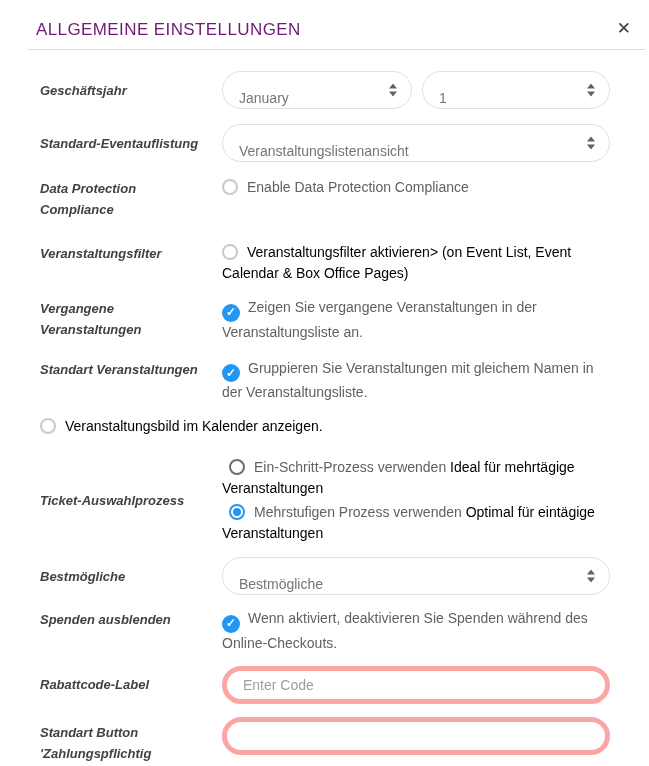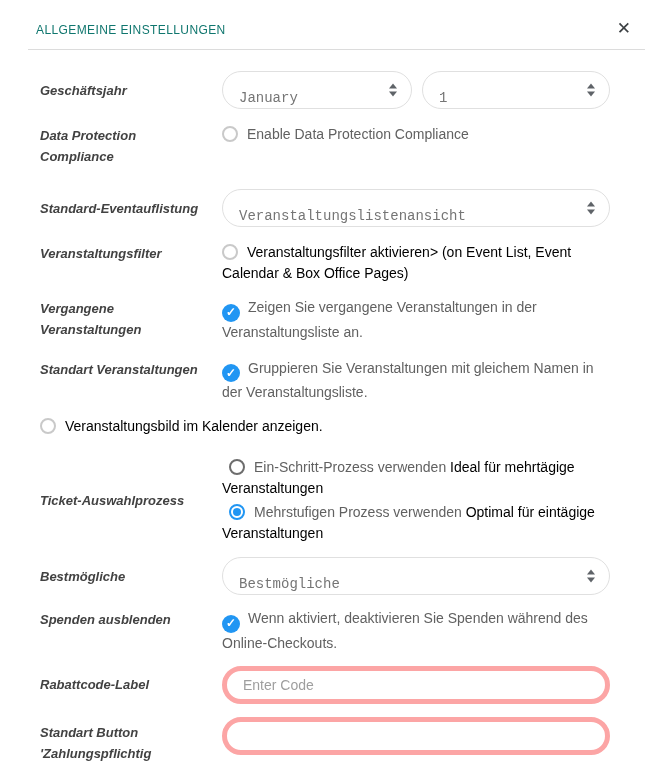--- a/index.html
+++ b/index.html
@@ -6,21 +6,21 @@
   html,body { background:#fff; }
   body {
     width:649px; height:766px; overflow:hidden;
     font-family:"Liberation Sans", sans-serif;
     color:#616161;
   }
   .dialog { width:649px; }
 
   
   .dlg-header { position:relative; padding:22px 18px 11px 36px; }
-  .dlg-title { font-size:12px; color:#0f766e; letter-spacing:.4px; line-height:16px; }
+  .dlg-title { font-size:17px; color:#701a75; letter-spacing:.4px; line-height:16px; }
   .close-btn {
     position:absolute; right:18px; top:20px;
     font-size:17px; color:#3c4043; line-height:18px;
     cursor:pointer; background:none; border:none;
     font-family:"Liberation Sans", sans-serif;
   }
   .divider { border-top:1px solid #dcdcdc; margin:0 4px 0 28px; }
 
   
   .form { padding:21px 39px 10px 40px; }
@@ -40,21 +40,21 @@
   }
   .row.v-center .label { padding-top:0; }
   .control { flex:0 0 388px; max-width:388px; }
 
   
   .select {
     position:relative; height:38px; background:#fff;
     border:1px solid #e0e0e0; border-radius:20px;
     display:flex; align-items:center;
     padding:16px 40px 0 16px;
-    font-size:14px; color:#757575; cursor:pointer;font-family:Liberation Mono, monospace;
+    font-size:14px; color:#757575; cursor:pointer;
   }
   .dual { display:flex; gap:10px; }
   .dual .select:first-child { width:190px; }
   .dual .select:last-child  { width:188px; }
   .updown {
     position:absolute; right:14px; top:50%; transform:translateY(-50%);
     display:flex; flex-direction:column; align-items:center; gap:3px;
   }
   .tri-up { width:0; height:0; border-left:4px solid transparent; border-right:4px solid transparent; border-bottom:5px solid #5f6368; }
   .tri-down { width:0; height:0; border-left:4px solid transparent; border-right:4px solid transparent; border-top:5px solid #5f6368; }
@@ -123,37 +123,37 @@
         <div class="select">
           <span>1</span>
           <span class="updown">
               <i class="tri-up"></i>
               <i class="tri-down"></i>
             </span>
         </div>
       </div>
     </div>
 
+    <div class="row v-center">
+      <div class="label">Standard-Eventauflistung</div>
+      <div class="control">
+        <div class="select">
+          <span>Veranstaltungslistenansicht</span>
+          <span class="updown">
+              <i class="tri-up"></i>
+              <i class="tri-down"></i>
+            </span>
+        </div>
+      </div>
+    </div>
+
     <div class="row gap-xl">
       <div class="label">Data Protection Compliance</div>
       <div class="control optline t-dark">
         <span class="radio"></span><span>Enable Data Protection Compliance</span>
-      </div>
-    </div>
-
-    <div class="row v-center">
-      <div class="label">Standard-Eventauflistung</div>
-      <div class="control">
-        <div class="select">
-          <span>Veranstaltungslistenansicht</span>
-          <span class="updown">
-              <i class="tri-up"></i>
-              <i class="tri-down"></i>
-            </span>
-        </div>
       </div>
     </div>
 
     <div class="row gap-sm">
       <div class="label">Veranstaltungsfilter</div>
       <div class="control optline t-muted">
         <span class="radio"></span><span>Veranstaltungsfilter aktivieren&gt; (on Event List, Event Calendar &amp; Box Office Pages)</span>
       </div>
     </div>
 

